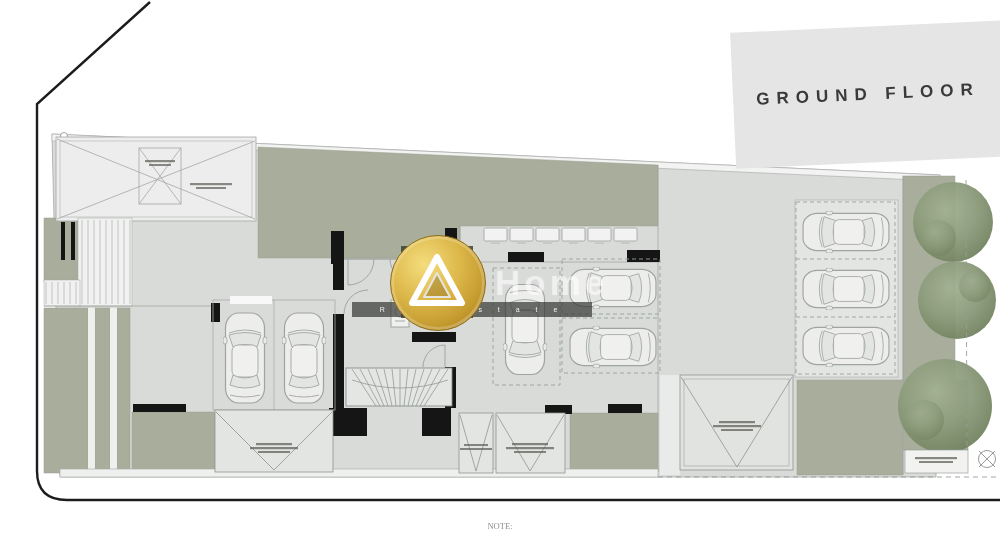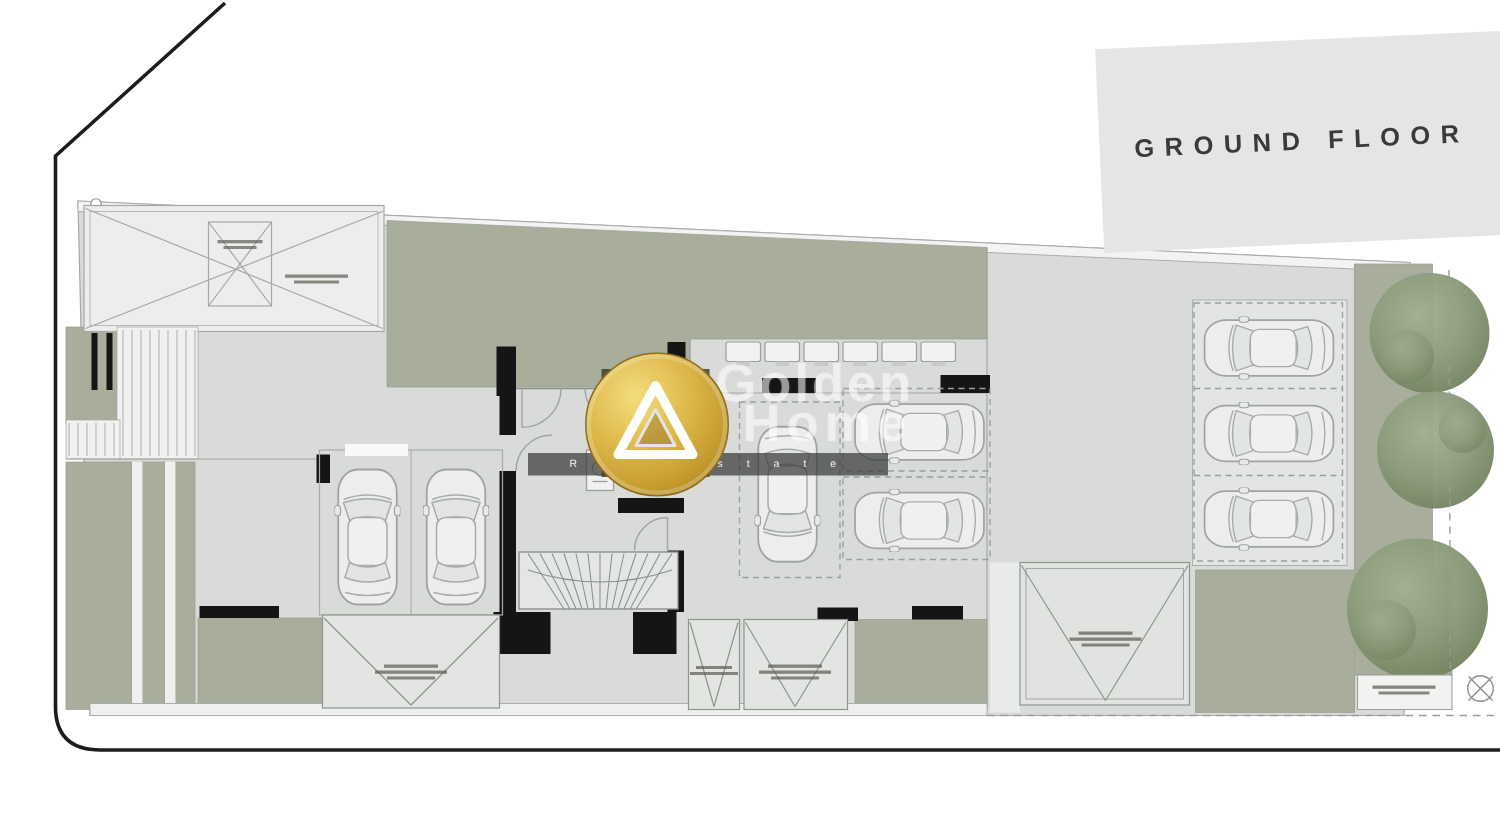--- a/index.html
+++ b/index.html
@@ -330,29 +330,29 @@
   <g stroke="#8a8f8c" stroke-width="0.9" fill="none">
     <circle cx="987" cy="459" r="8.5"></circle>
     <line x1="979" y1="451" x2="995" y2="467"></line>
     <line x1="979" y1="467" x2="995" y2="451"></line>
   </g>
 </svg>
 
 <div class="wm-bar">
   <span>R e a l   E s t a t e</span>
 </div>
-<div class="wm-word wm-golden">Golden</div>
 <div class="wm-word wm-home">Home</div>
 <div class="wm-logo">
   <div class="lg-sq"></div>
   <div class="lg-circle"></div>
   <svg class="lg-tri" width="94" height="94" viewBox="0 0 94 94">
     <path d="M47,22 L72,68 L22,68 Z" fill="none" stroke="#ffffff" stroke-width="6" stroke-linejoin="round"></path>
     <path d="M47,38 L60,62 L34,62 Z" fill="rgba(120,90,20,0.35)" stroke="#e4e4e2" stroke-width="2" stroke-linejoin="round"></path>
   </svg>
 </div>
 
 <div class="banner">
   <div class="banner-text">GROUND FLOOR</div>
 </div>
 
+<div class="note-label">NOTE:</div>
 
 </div>
 
 </body></html>

